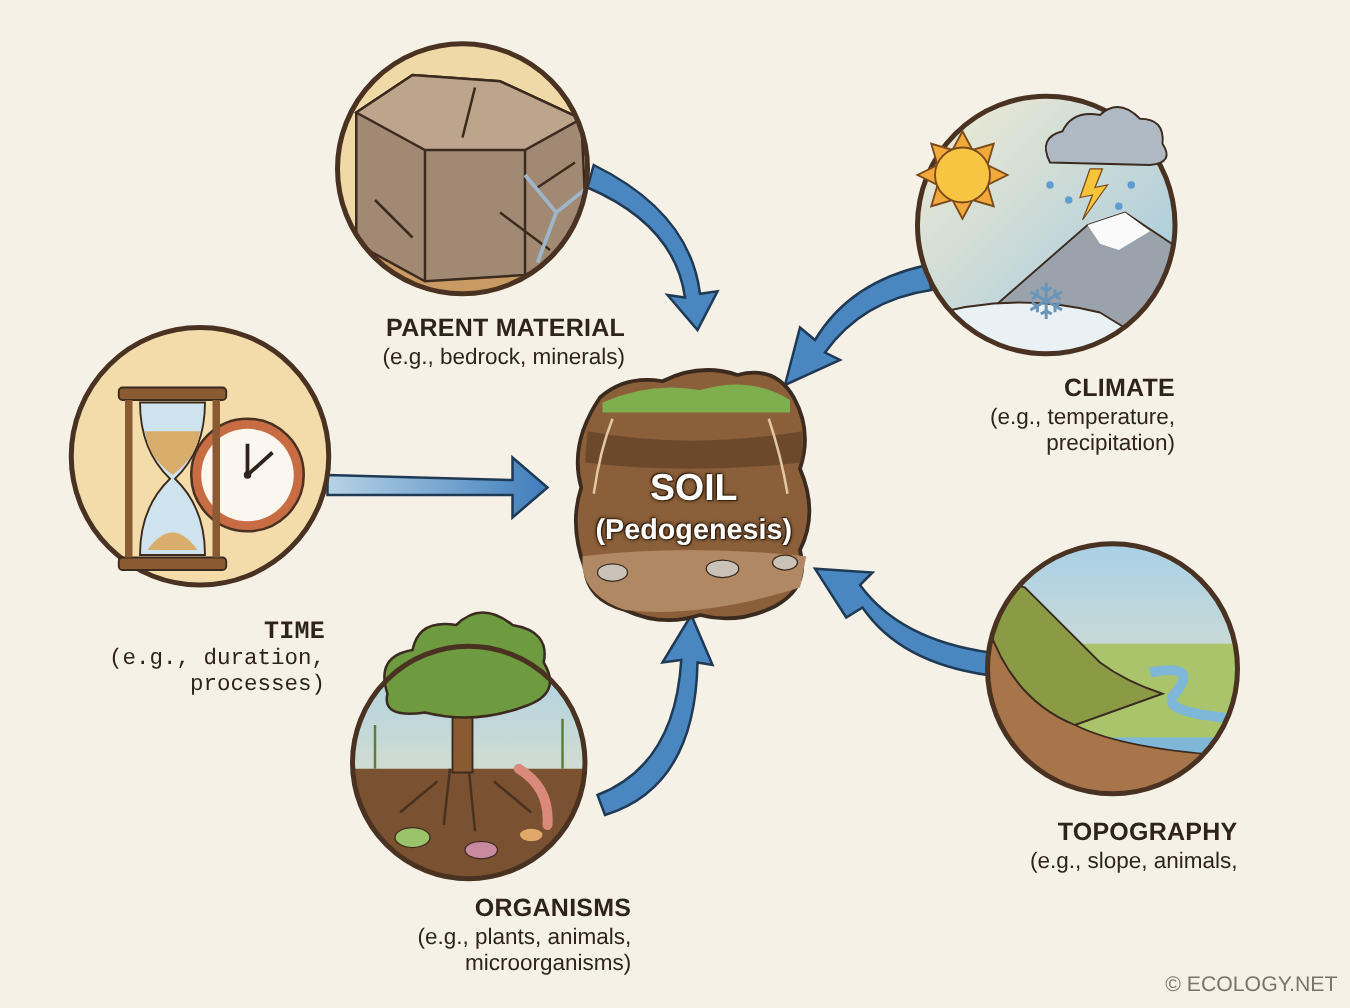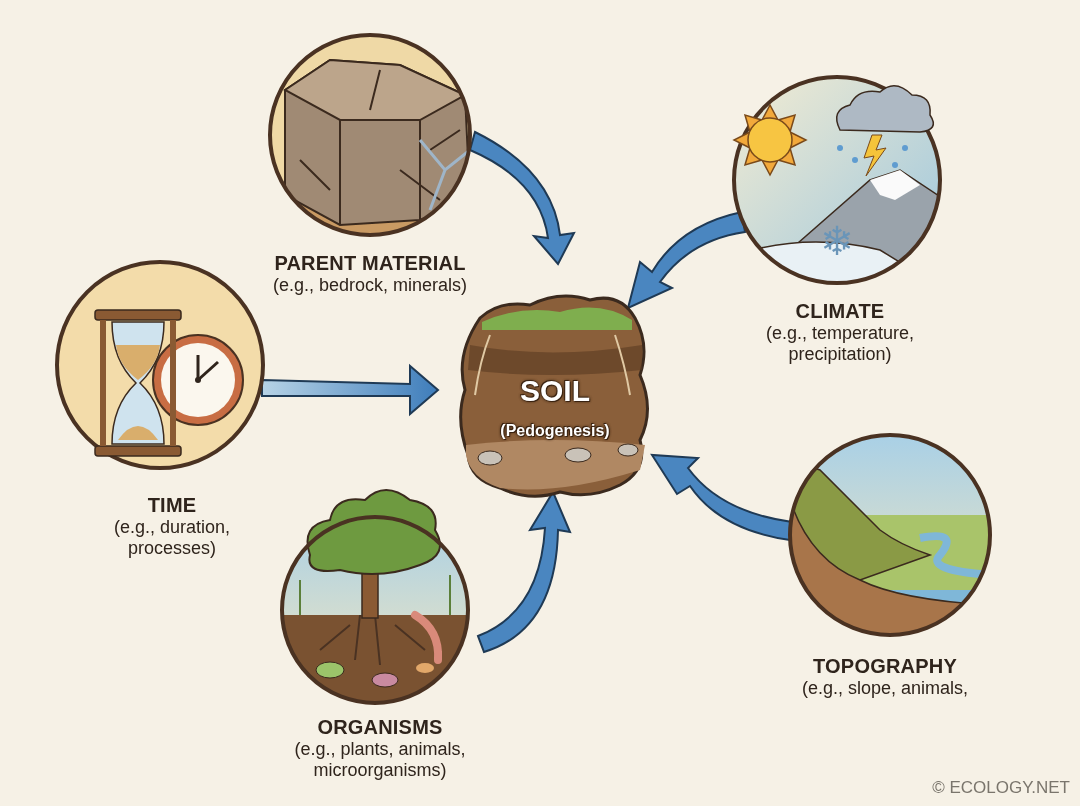--- a/index.html
+++ b/index.html
@@ -1,23 +1,23 @@
 <!DOCTYPE html>
 <html><head>
 <meta charset="utf-8">
 <style>
   html,body{margin:0;padding:0;}
   body{width:1080px;height:806px;background:#f6f1e6;position:relative;overflow:hidden;font-family:"Liberation Sans",sans-serif;color:#2f241c;}
   svg.canvas{position:absolute;left:0;top:0;}
-  .label{position:absolute;text-align:center;line-height:1.15;}
+  .label{position:absolute;text-align:right;line-height:1.15;}
   .label .title{font-weight:bold;font-size:20px;letter-spacing:0.2px;display:block;}
   .label .sub{font-size:18px;display:block;}
   .center-text{position:absolute;text-align:center;color:#fff;font-weight:bold;text-shadow:0 0 3px #3b2412,0 0 3px #3b2412,1px 1px 0 #3b2412,-1px -1px 0 #3b2412;}
   .center-text .t1{font-size:30px;display:block;}
-  .center-text .t2{font-size:16px;display:block;margin-top:14px;}
+  .center-text .t2{font-size:23px;display:block;margin-top:2px;}
   .credit{position:absolute;right:10px;bottom:8px;font-size:17px;color:#7a756c;}
 </style>
 </head>
 <body>
 
 <svg class="canvas" width="1080" height="806" viewBox="0 0 1080 806">
   <defs>
     <linearGradient id="arrowGradH" x1="0" x2="1" y1="0" y2="0">
       <stop offset="0" stop-color="#b7d3e6"></stop>
         <stop offset="1" stop-color="#3e7dbb"></stop>
@@ -169,21 +169,21 @@
   <span class="title">PARENT MATERIAL</span>
   <span class="sub">(e.g., bedrock, minerals)</span>
 </div>
 
 <div class="label" style="left:740px;top:300px;width:200px;">
   <span class="title">CLIMATE</span>
   <span class="sub">(e.g., temperature,</span>
   <span class="sub">precipitation)</span>
 </div>
 
-<div class="label" style="left:72px;top:494px;width:200px;">
+<div class="label" style="left:60px;top:494px;width:200px;font-family:Liberation Mono, monospace;">
   <span class="title">TIME</span>
   <span class="sub">(e.g., duration,</span>
   <span class="sub">processes)</span>
 </div>
 
 <div class="label" style="left:255px;top:716px;width:250px;">
   <span class="title">ORGANISMS</span>
   <span class="sub">(e.g., plants, animals,</span>
   <span class="sub">microorganisms)</span>
 </div>

